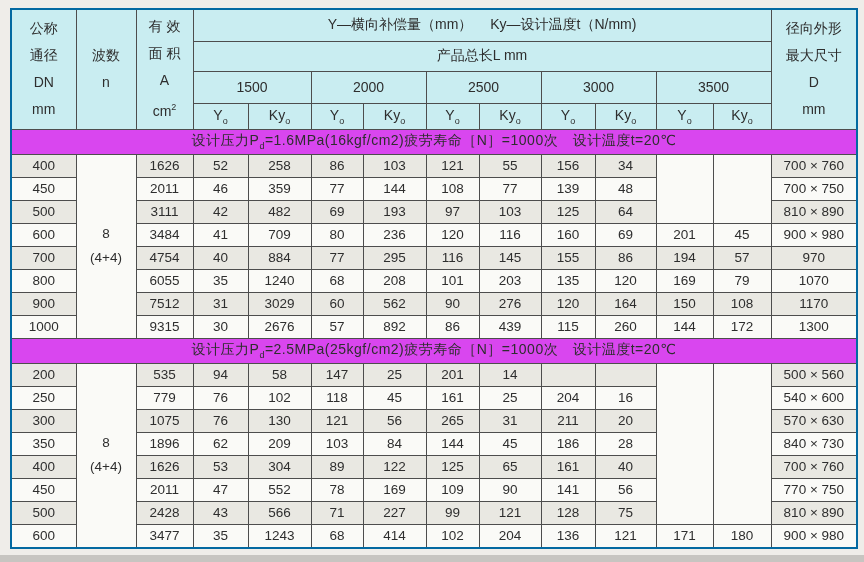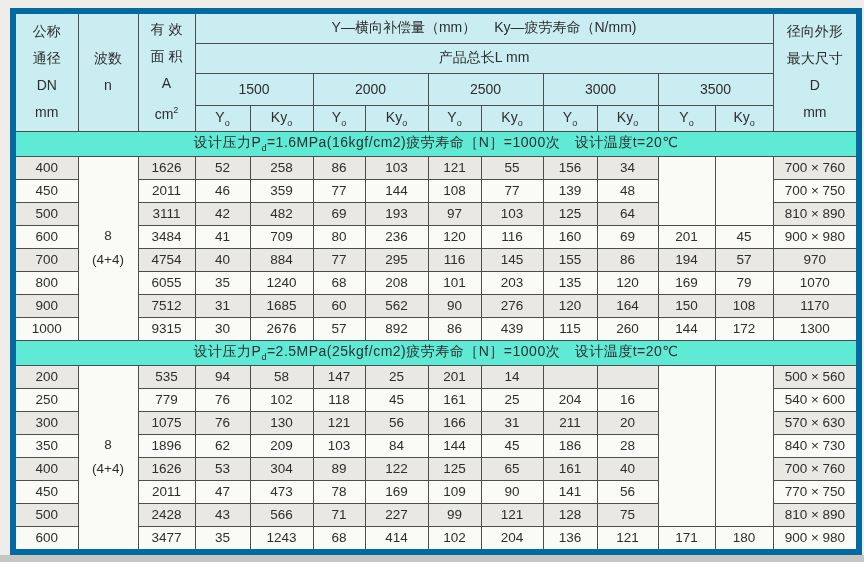--- a/index.html
+++ b/index.html
@@ -12,21 +12,21 @@
   }
   .bottom-strip{
     position:absolute;left:0;bottom:0;width:864px;height:7px;
     background:#c7c5c1;
   }
   table.spec{
     position:absolute;left:10px;top:8px;
     border-collapse:collapse;table-layout:fixed;
     width:846px;
     background:#fafaf7;
-    border:6px solid #0369a1;
+    border:2px solid #0369a1;
   }
   .spec th,.spec td{
     border:1px solid #4d4d4d;
     text-align:center;vertical-align:middle;
     padding:0;overflow:hidden;
     font-weight:normal;
   }
   .spec thead th{
     background:#c9edf1;
     font-size:14px;
@@ -34,21 +34,21 @@
   .spec thead tr.h-row1{height:32px;}
   .spec thead tr.h-row2{height:30px;}
   .spec thead tr.h-row3{height:32px;margin-top:19px;}
   .spec thead tr.h-row4{height:26px;}
   .multi-line div{line-height:27px;font-size:14px;}
   .len-label{font-size:14px;}
   .yk-label{font-size:14px;}
   sub.small-sub{font-size:9px;}
   sup.small-sup{font-size:9px;vertical-align:super;}
   .section-title-cell{
-    height:24px;background:#5eead4;font-size:14px;
+    height:24px;background:#d946ef;font-size:14px;
     letter-spacing:0.5px;
   }
   .data-row td{height:22px;font-size:13.5px;}
   td.shaded{background:#e9e8e2;}
   td.plain{background:#fafaf7;}
   td.wave-cell{background:#fafaf7;font-size:13.5px;line-height:24px;}
   td.merged-empty{background:#fafaf7;}
 </style>
 </head>
 <body>
@@ -81,21 +81,21 @@
       <th rowspan="4" class="multi-line">
         <div>波数</div>
         <div>n</div>
       </th>
       <th rowspan="4" class="multi-line">
         <div>有 效</div>
         <div>面 积</div>
         <div>A</div>
         <div><span>cm</span><sup class="small-sup">2</sup></div>
       </th>
-      <th colspan="10">Y—横向补偿量（mm）　 Ky—疲劳寿命（N/mm)</th>
+      <th colspan="10">Y—横向补偿量（mm）　 Ky—设计温度t（N/mm)</th>
       <th rowspan="4" class="multi-line">
         <div>径向外形</div>
         <div>最大尺寸</div>
         <div>D</div>
         <div>mm</div>
       </th>
     </tr>
     <tr class="h-row2">
       <th colspan="10">产品总长L mm</th>
     </tr>
@@ -210,21 +210,21 @@
         <td class="plain">135</td>
         <td class="plain">120</td>
         <td class="plain">169</td>
         <td class="plain">79</td>
         <td class="plain">1070</td>
       </tr>
       <tr class="data-row">
         <td class="shaded">900</td>
         <td class="shaded">7512</td>
         <td class="shaded">31</td>
-        <td class="shaded">1685</td>
+        <td class="shaded">3029</td>
         <td class="shaded">60</td>
         <td class="shaded">562</td>
         <td class="shaded">90</td>
         <td class="shaded">276</td>
         <td class="shaded">120</td>
         <td class="shaded">164</td>
         <td class="shaded">150</td>
         <td class="shaded">108</td>
         <td class="shaded">1170</td>
       </tr>
@@ -278,21 +278,21 @@
         <td class="plain">16</td>
         <td class="plain">540 × 600</td>
       </tr>
       <tr class="data-row">
         <td class="shaded">300</td>
         <td class="shaded">1075</td>
         <td class="shaded">76</td>
         <td class="shaded">130</td>
         <td class="shaded">121</td>
         <td class="shaded">56</td>
-        <td class="shaded">166</td>
+        <td class="shaded">265</td>
         <td class="shaded">31</td>
         <td class="shaded">211</td>
         <td class="shaded">20</td>
         <td class="shaded">570 × 630</td>
       </tr>
       <tr class="data-row">
         <td class="plain">350</td>
         <td class="plain">1896</td>
         <td class="plain">62</td>
         <td class="plain">209</td>
@@ -314,21 +314,21 @@
         <td class="shaded">125</td>
         <td class="shaded">65</td>
         <td class="shaded">161</td>
         <td class="shaded">40</td>
         <td class="shaded">700 × 760</td>
       </tr>
       <tr class="data-row">
         <td class="plain">450</td>
         <td class="plain">2011</td>
         <td class="plain">47</td>
-        <td class="plain">473</td>
+        <td class="plain">552</td>
         <td class="plain">78</td>
         <td class="plain">169</td>
         <td class="plain">109</td>
         <td class="plain">90</td>
         <td class="plain">141</td>
         <td class="plain">56</td>
         <td class="plain">770 × 750</td>
       </tr>
       <tr class="data-row">
         <td class="shaded">500</td>

